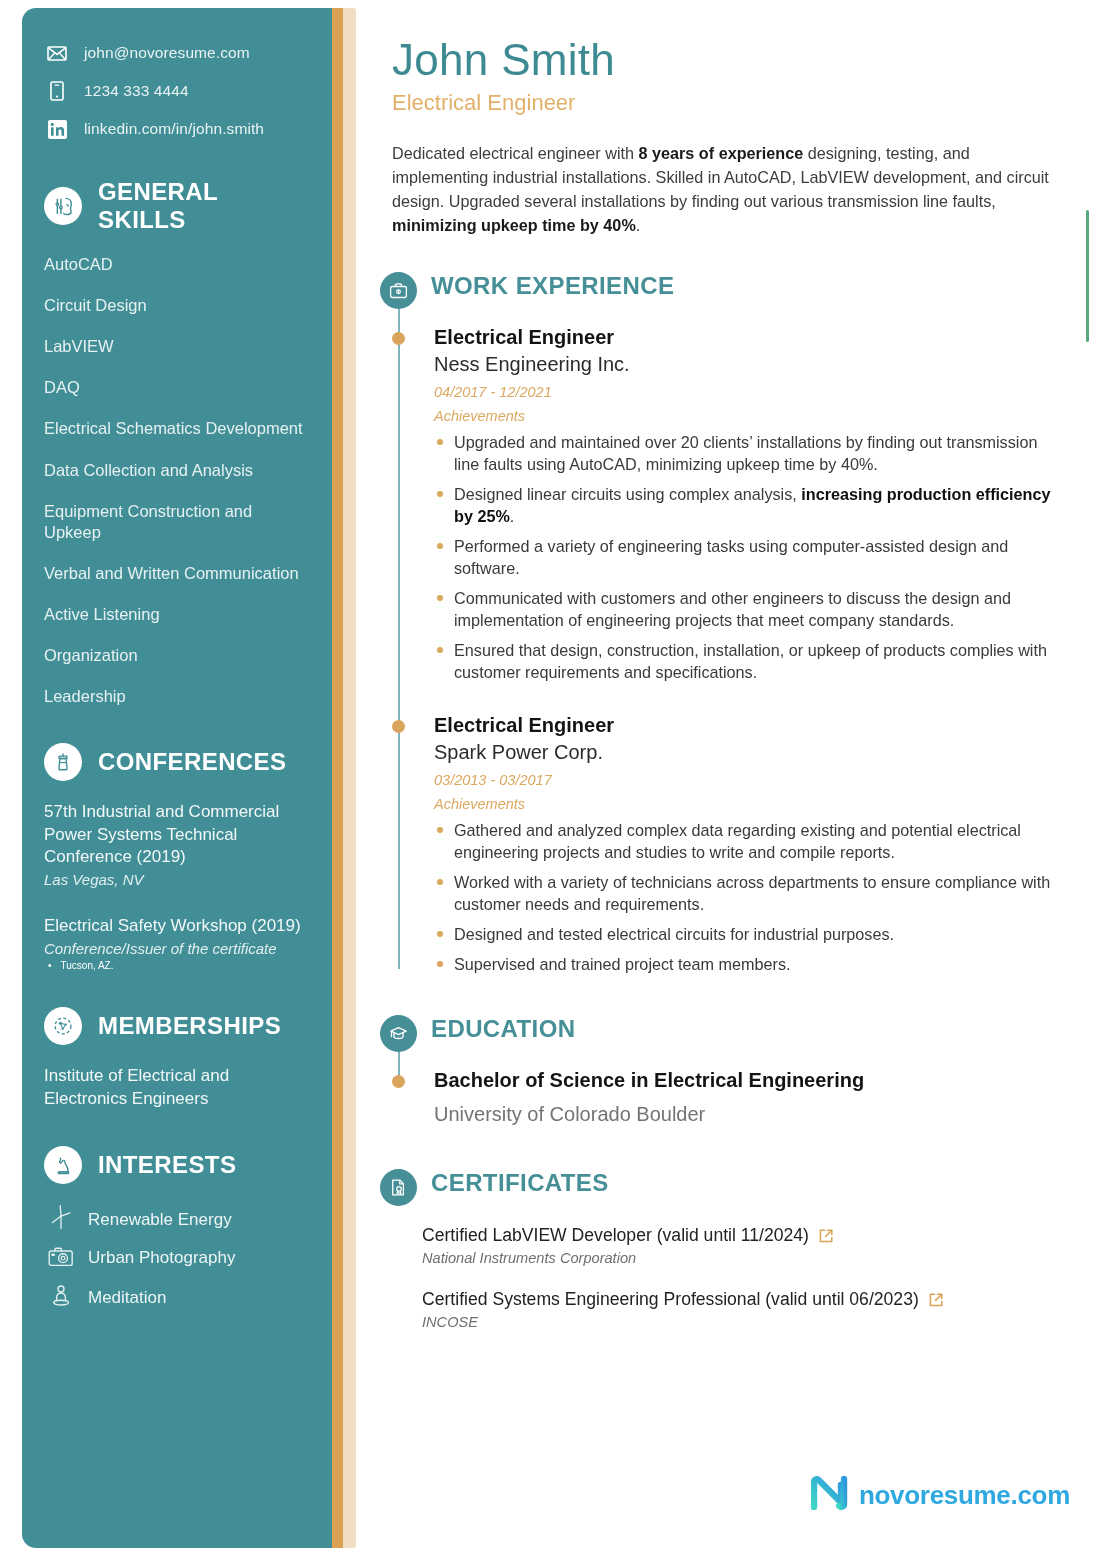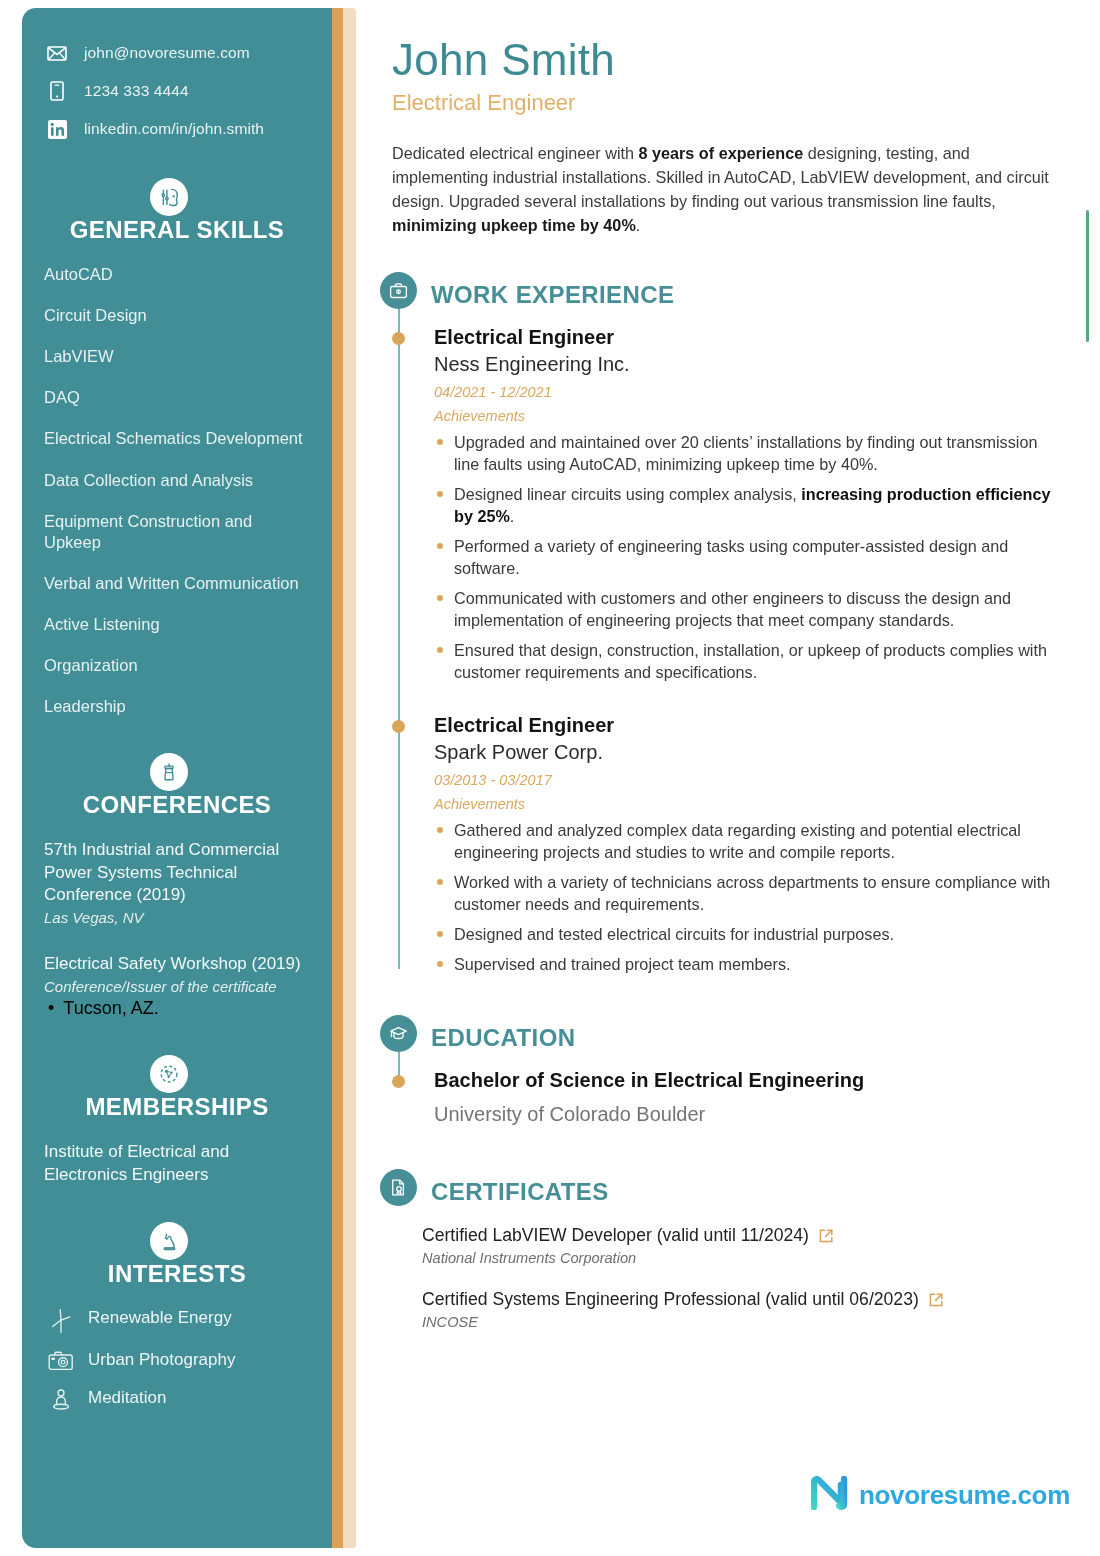--- a/index.html
+++ b/index.html
@@ -88,21 +88,20 @@
     color: #EAF3F4;
     font-size: 15.5px;
     letter-spacing: .1px;
   }
 
   
   .side-head {
     display: flex;
     align-items: center;
     margin: 36px 0 20px 0;
-    flex-direction: column;
   }
   .side-head.first { margin-top: 38px; }
   .side-badge {
     width: 38px; height: 38px;
     min-width: 38px;
     border-radius: 50%;
     background: #ffffff;
     display: flex;
     align-items: center;
     justify-content: center;
@@ -129,34 +128,34 @@
   }
   .conf-sub {
     color: #E3EFEF;
     font-size: 15px;
     font-style: italic;
     line-height: 1.3;
     margin-top: 1px;
   }
   .conf-block { margin-bottom: 26px; }
   .conf-bullet {
-    color: #000000;
-    font-size: 18px;
+    color: #ffffff;
+    font-size: 10px;
     margin-top: 2px;
     padding-left: 4px;
   }
   .conf-bullet .dot { margin-right: 9px; }
   .member {
     color: #F2F8F8;
     font-size: 17px;
     line-height: 1.32;
   }
   .interest {
     display: flex;
-    align-items: flex-start;
+    align-items: flex-end;
     margin-bottom: 16px;
   }
   .interest-ico {
     width: 34px; min-width: 34px;
     display: flex; align-items: center; justify-content: center;
     margin-right: 10px;
   }
   .interest-txt {
     color: #EDF5F5;
     font-size: 17px;
@@ -191,21 +190,21 @@
   }
   .summary b { color: #1a1a1a; font-weight: bold; }
 
   
   .sec {
     position: relative;
     margin-top: 34px;
   }
   .sec-head {
     display: flex;
-    align-items: flex-end;
+    align-items: flex-start;
     position: relative;
   }
   .sec-badge {
     width: 37px; height: 37px; min-width: 37px;
     border-radius: 50%;
     background: #468F97;
     display: flex;
     align-items: center;
     justify-content: center;
     margin-left: -12px;
@@ -502,21 +501,21 @@
               <path d="M12 11.3v4.2" stroke="#fff" stroke-width="1.2"></path>
             </svg>
         </span>
         <span class="sec-title">WORK EXPERIENCE</span>
       </div>
 
       <div class="entry">
         <span class="entry-dot"></span>
         <div class="job-title">Electrical Engineer</div>
         <div class="job-org">Ness Engineering Inc.</div>
-        <div class="job-dates">04/2021 - 12/2021</div>
+        <div class="job-dates">04/2017 - 12/2021</div>
         <div class="ach-label">Achievements</div>
         <ul class="ach">
             <li>Upgraded and maintained over 20 clients’ installations by finding out transmission line faults using AutoCAD, minimizing upkeep time by 40%.</li>
             <li>Designed linear circuits using complex analysis, <b>increasing production efficiency by 25%</b>.</li>
             <li>Performed a variety of engineering tasks using computer-assisted design and software.</li>
             <li>Communicated with customers and other engineers to discuss the design and implementation of engineering projects that meet company standards.</li>
             <li>Ensured that design, construction, installation, or upkeep of products complies with customer requirements and specifications.</li>
           </ul>
       </div>
 

